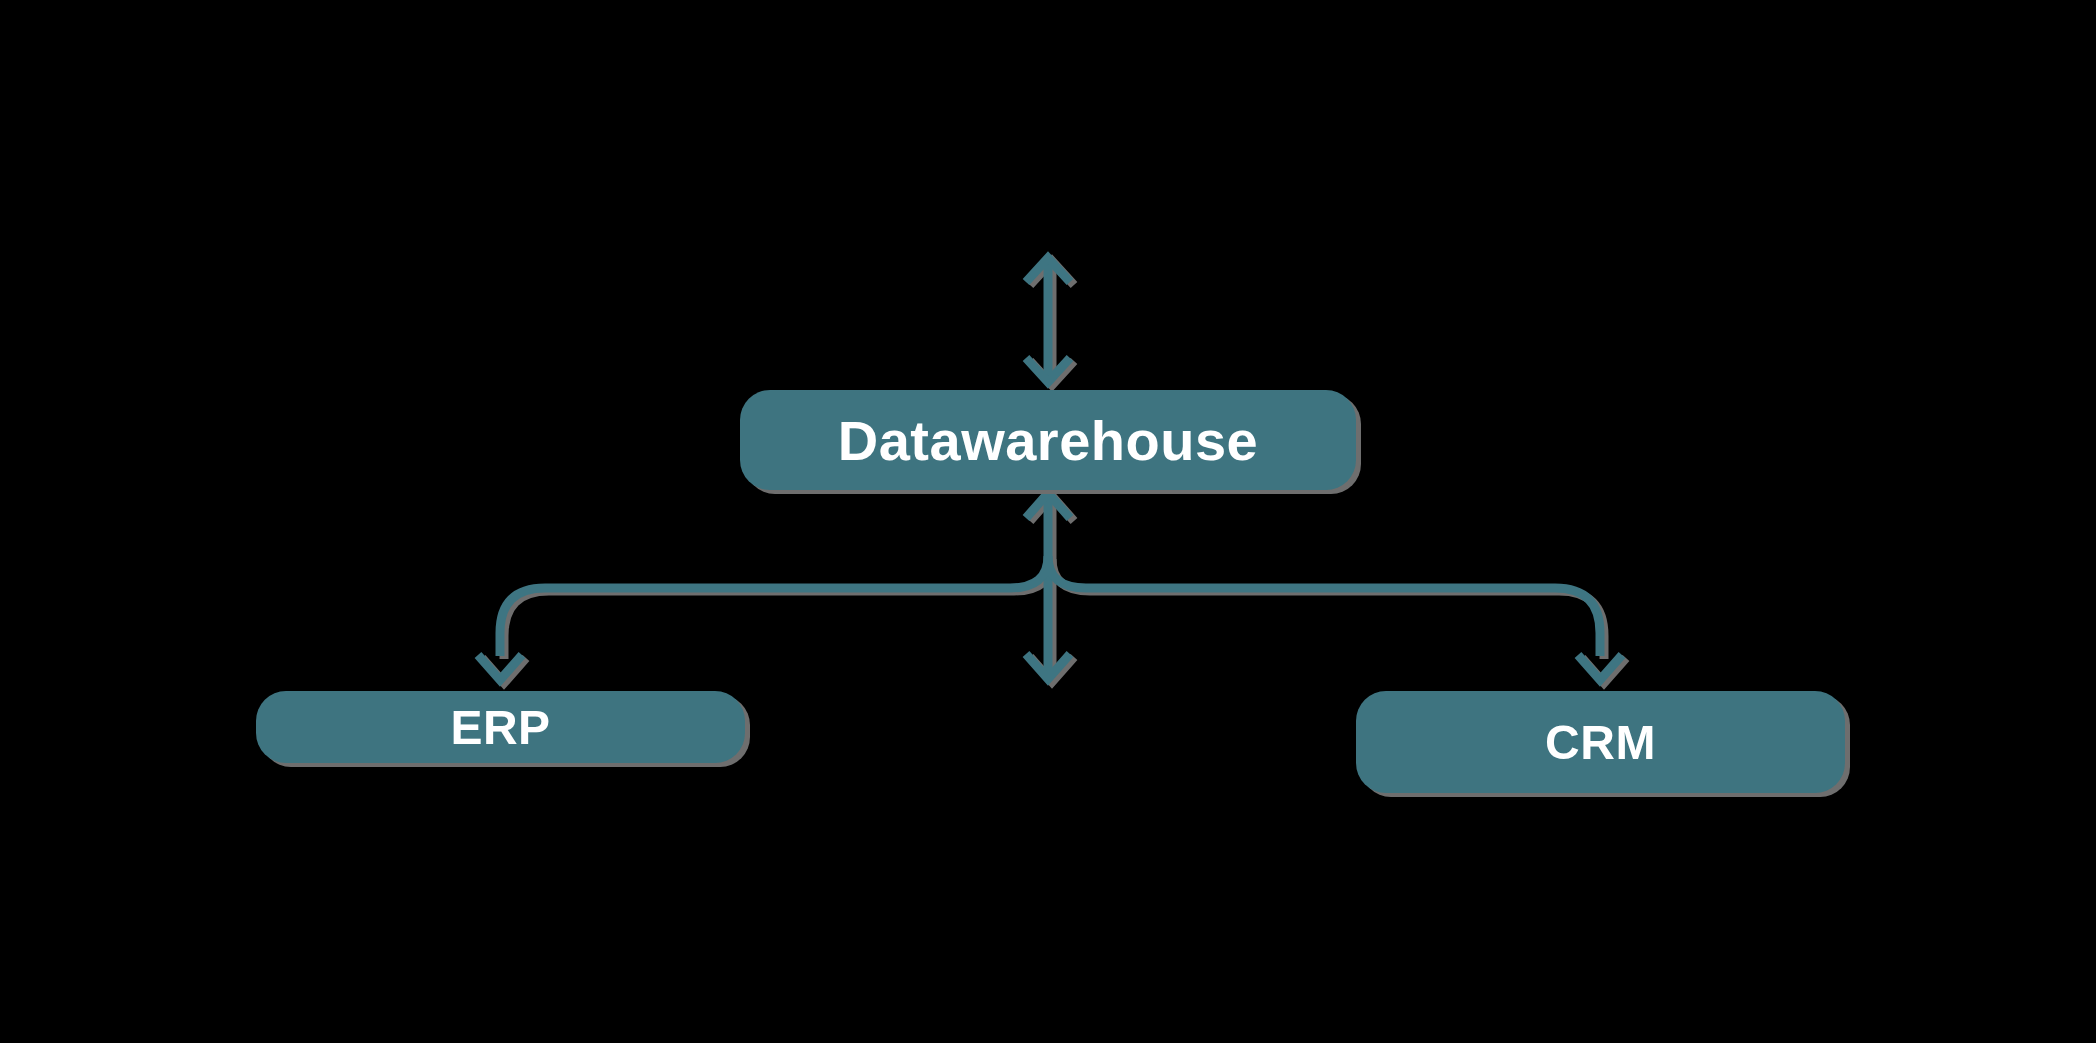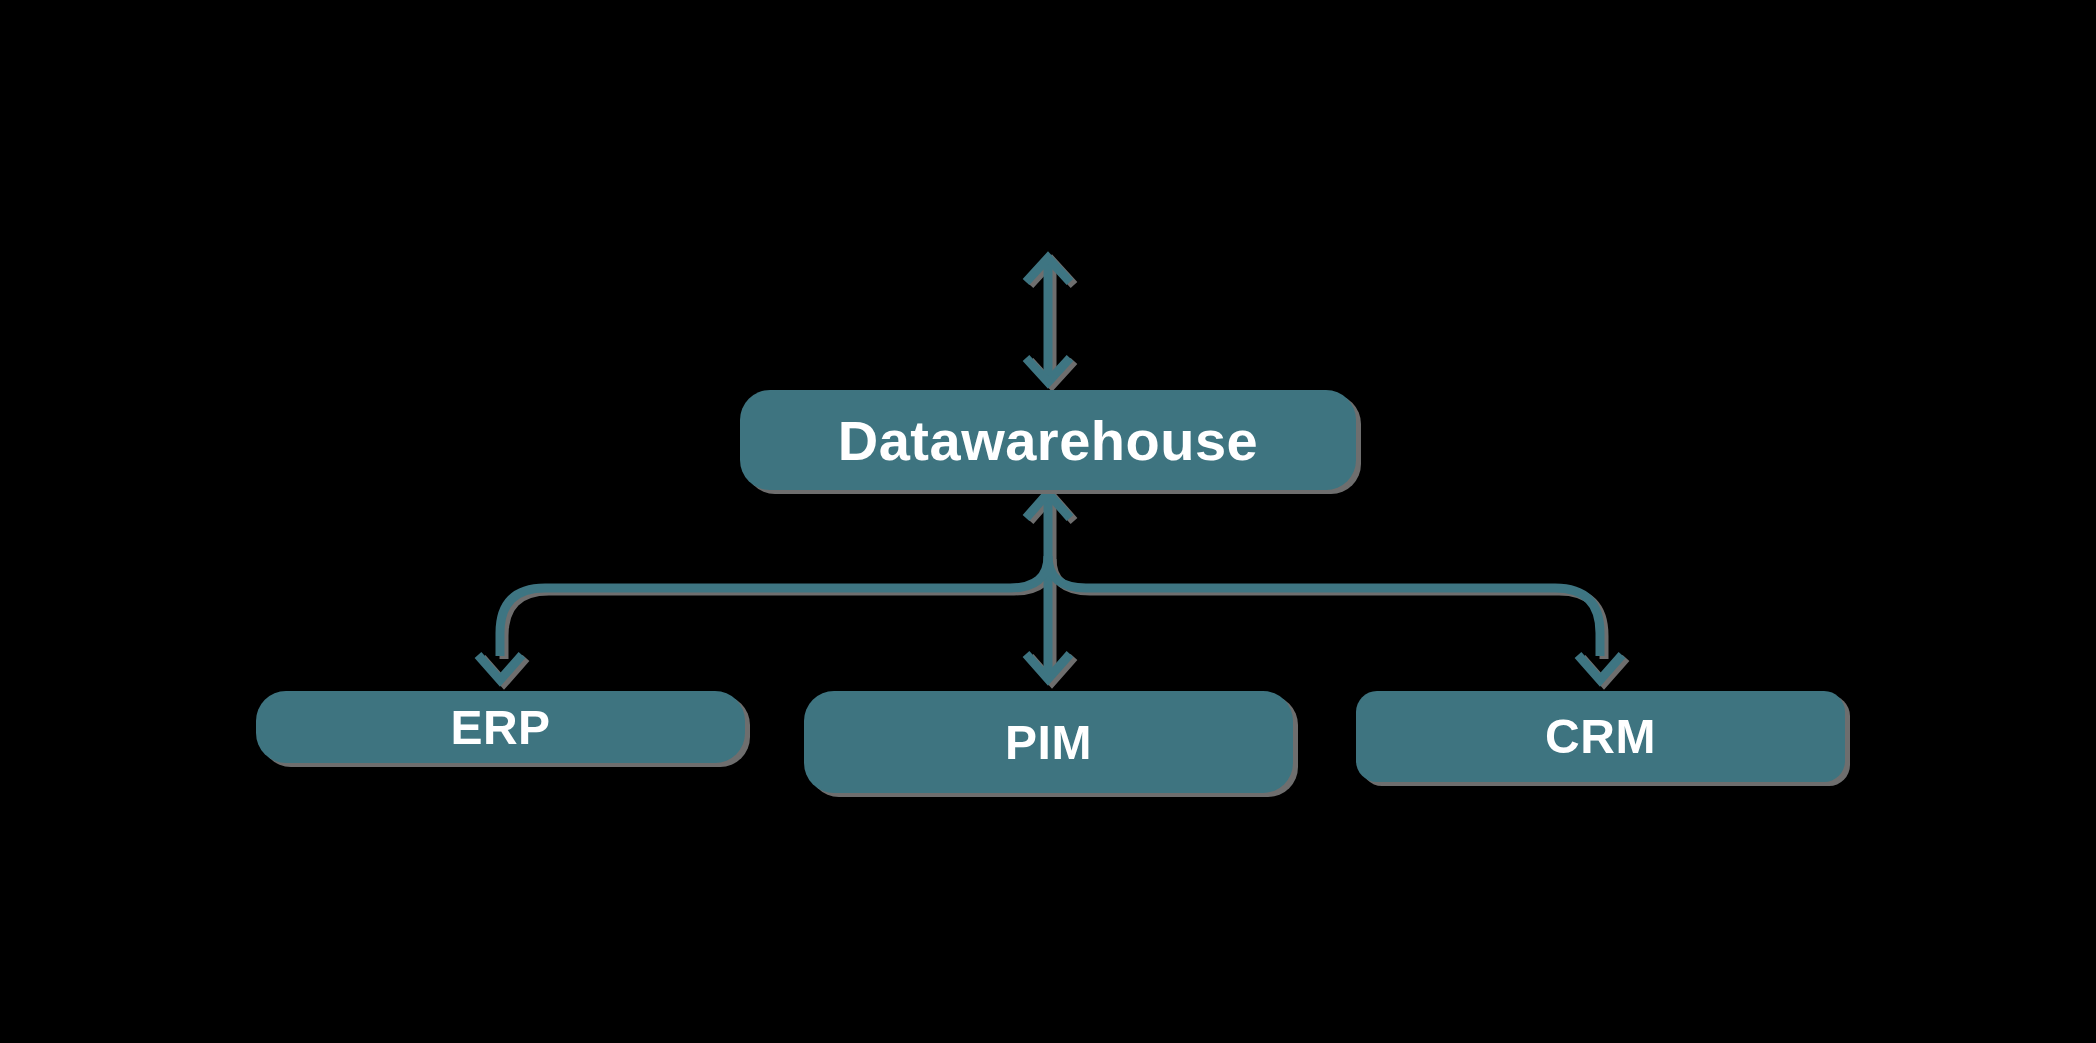--- a/index.html
+++ b/index.html
@@ -60,23 +60,22 @@
     left: 804px;
     top: 691px;
     width: 489px;
     height: 102px;
     font-size: 48px;
   }
   .node-crm {
     left: 1356px;
     top: 691px;
     width: 489px;
-    height: 91px;
+    height: 102px;
     font-size: 48px;
-    border-radius: 21px;
   }
 </style>
 </head>
 <body>
 
 <div class="stage">
 
   <svg class="connector-layer" viewBox="0 0 2096 1043" xmlns="http://www.w3.org/2000/svg">
 
     <g>
@@ -103,21 +102,18 @@
   </svg>
 
   <div class="node node-datawarehouse">
     <span>Datawarehouse</span>
   </div>
 
   <div class="node node-erp">
     <span>ERP</span>
   </div>
 
-  <div class="node node-pim">
-    <span>PIM</span>
-  </div>
 
   <div class="node node-crm">
     <span>CRM</span>
   </div>
 
 </div>
 
 </body></html>

